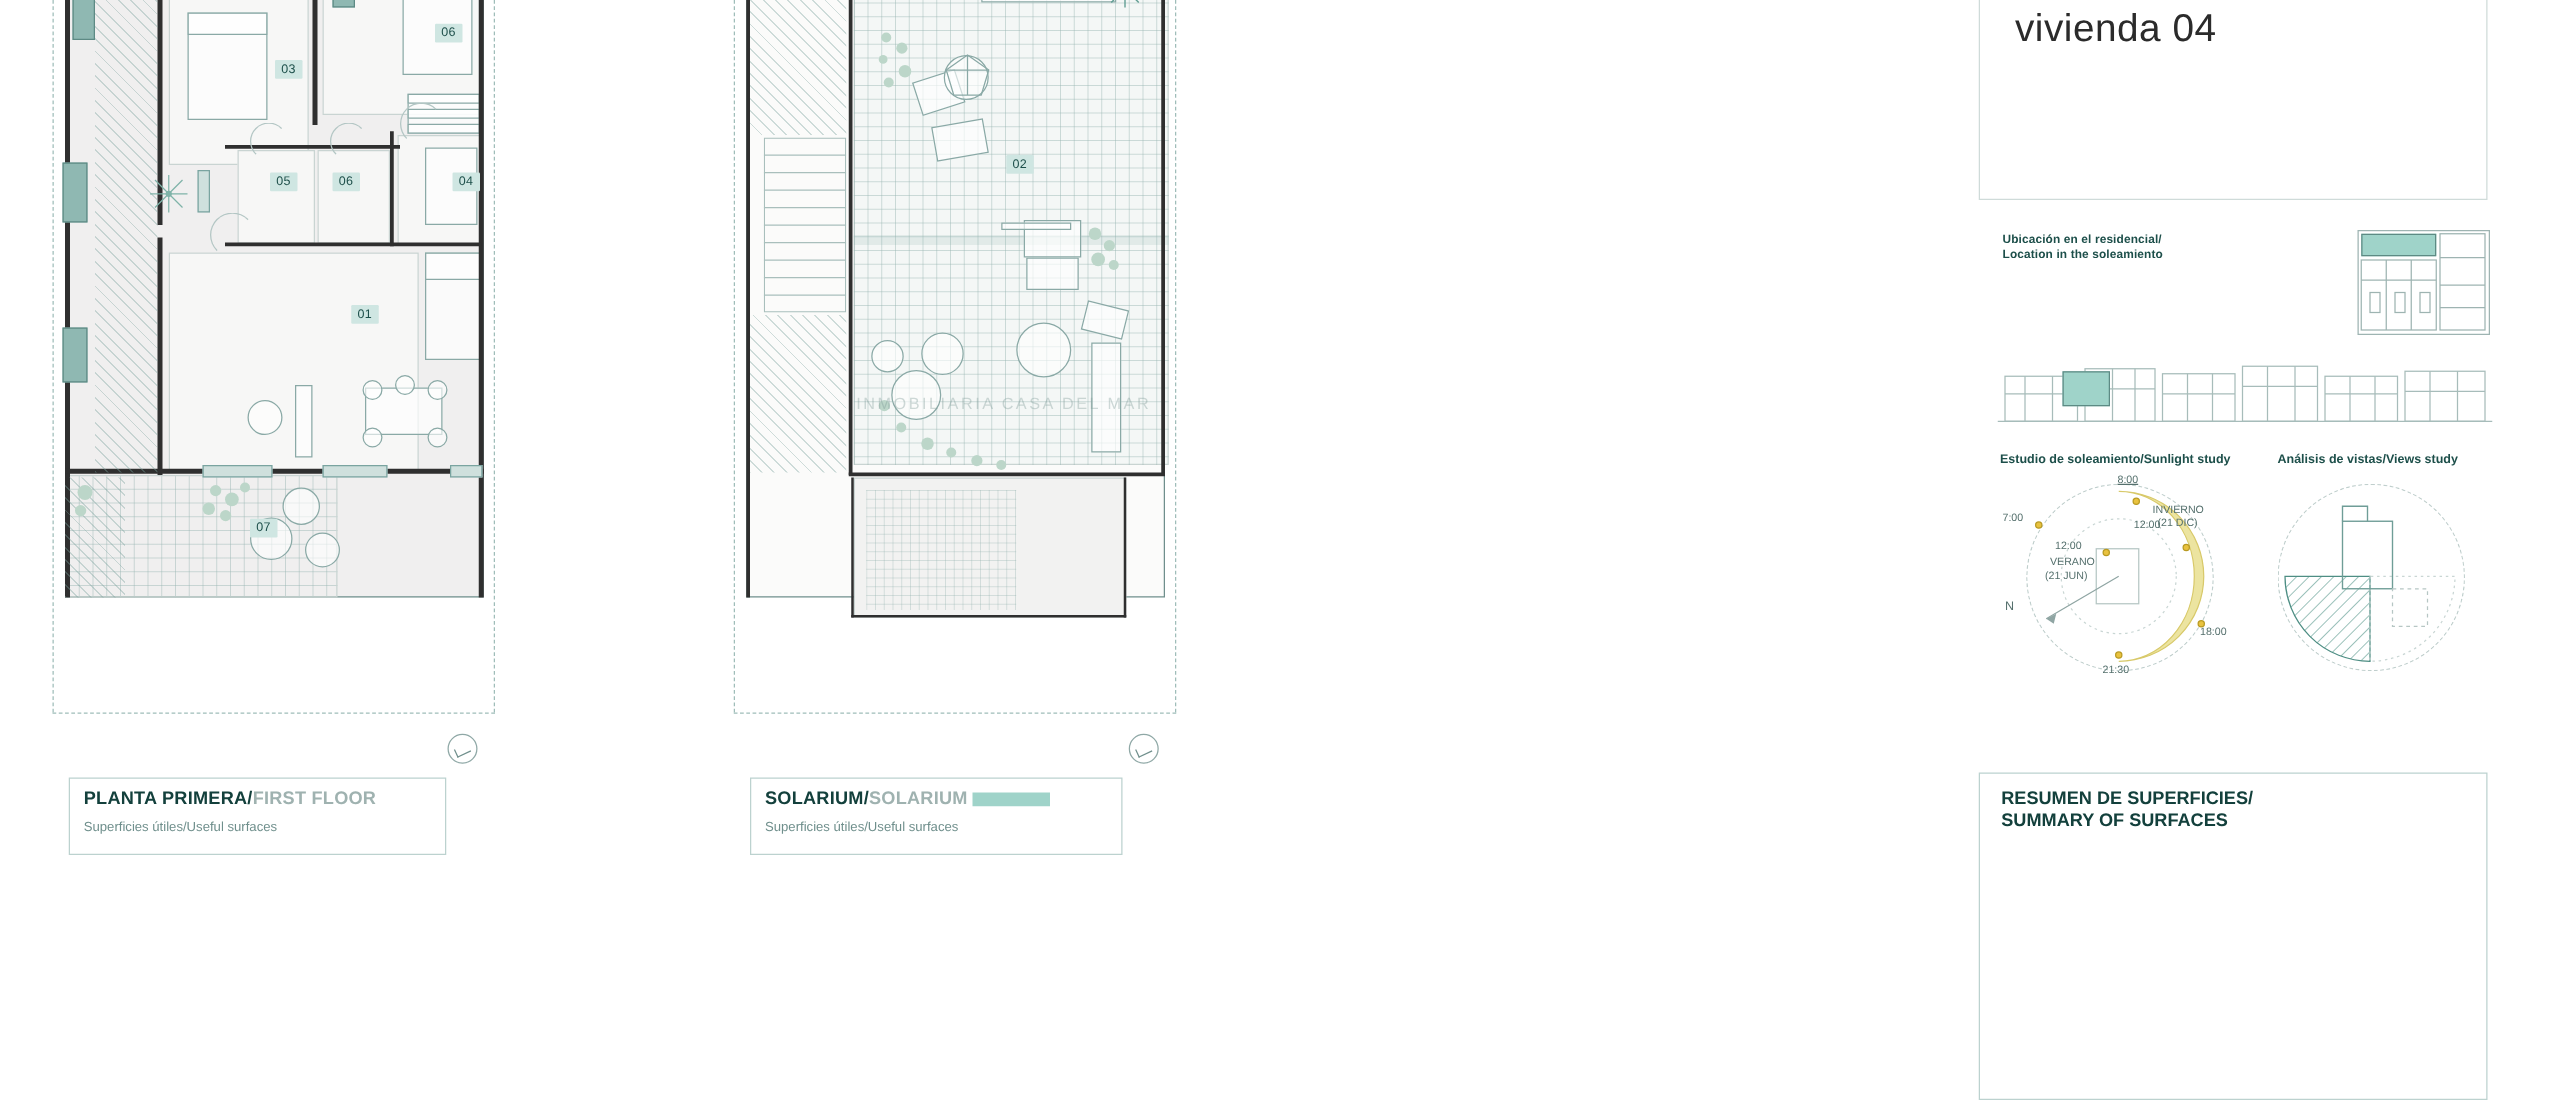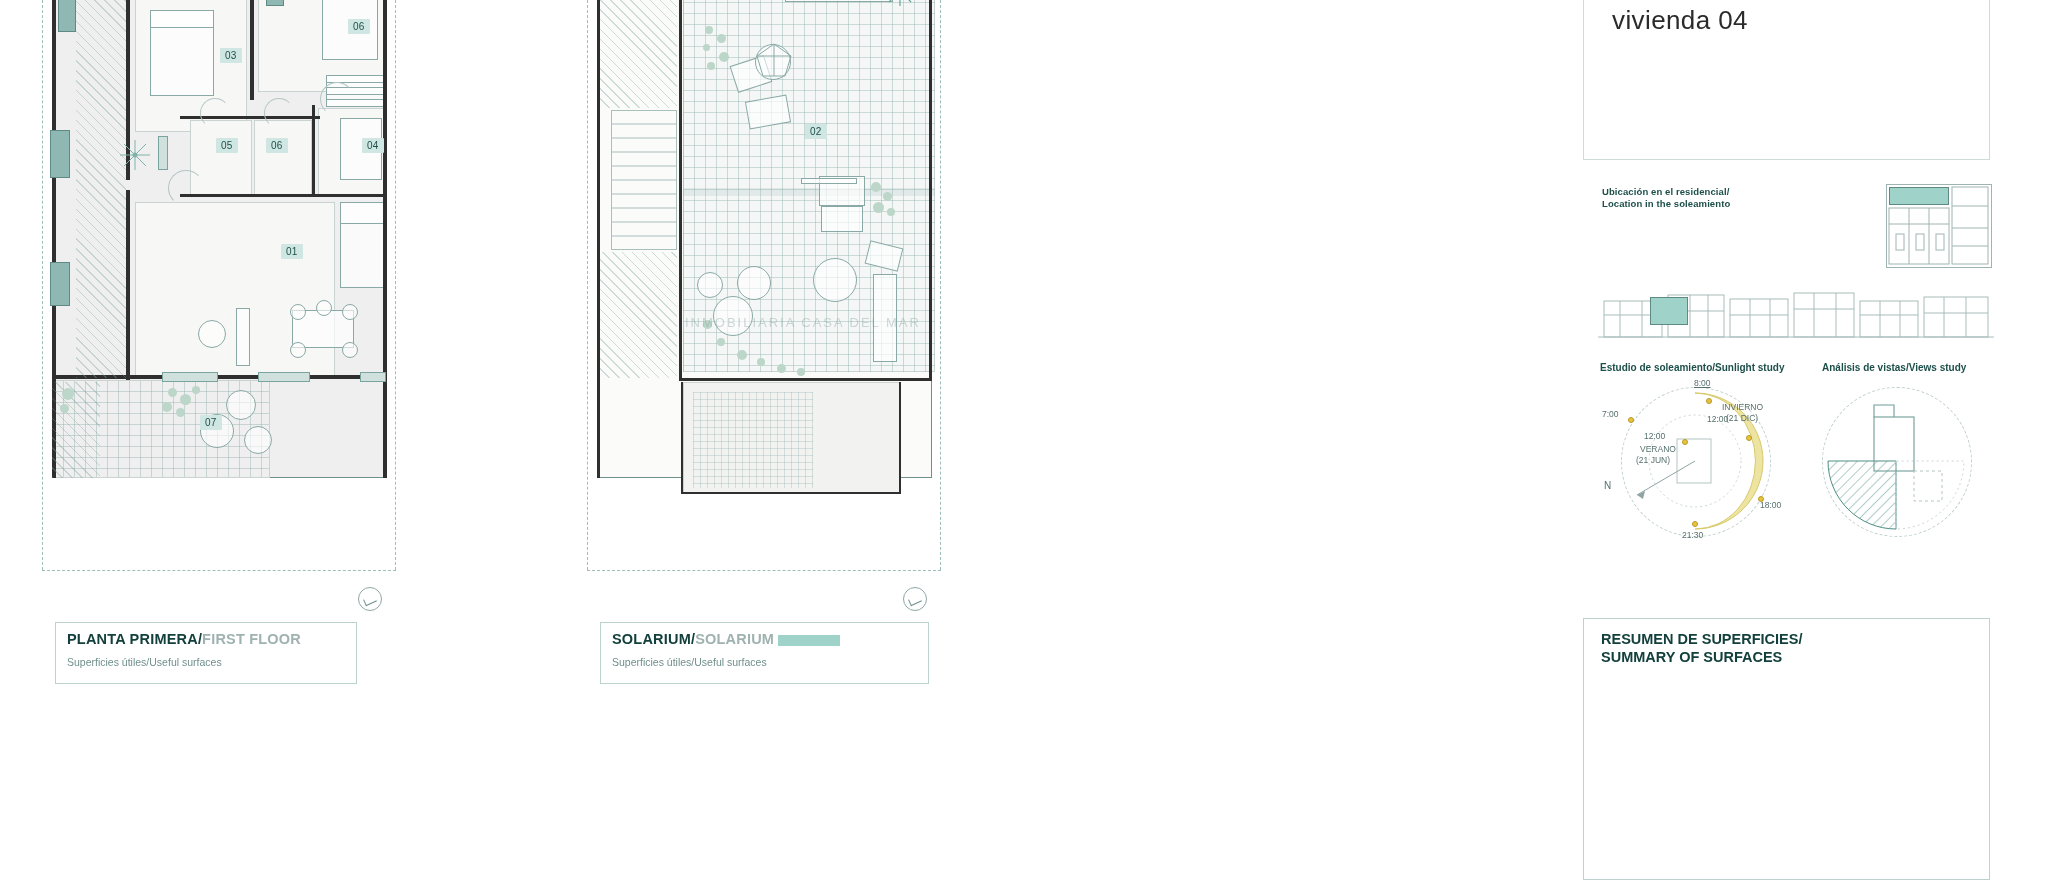--- a/index.html
+++ b/index.html
@@ -185,21 +185,21 @@
     position: absolute;
     left: 1583px; top: -58px;
     width: 407px; height: 218px;
     border: 1px solid #cfdbd9;
     box-sizing: border-box;
     background: #fff;
   }
   .title-text {
     position: absolute;
     left: 1612px; top: 5px;
-    font-size: 26px;
+    font-size: 31px;
     color: #2b2b2b;
     letter-spacing: .4px;
     font-family: "Liberation Sans", sans-serif;
   }
 
   .mini-label {
     position: absolute;
     font-size: 9.5px;
     line-height: 14px;
     color: #1d4f4a;
@@ -505,21 +505,21 @@
     </svg>
   </div>
 
   <div class="room-tag" style="left:220px; top:134px;">02</div>
 
   <div class="watermark" style="left:100px; top:325px;">INMOBILIARIA CASA DEL MAR</div>
 </div>
 
 <div class="north" style="left:903px; top:587px;"></div>
 
-<div class="caption-box" style="left:600px; top:622px; width:329px; height:62px;">
+<div class="caption-box" style="left:600px; top:622px; width:298px; height:62px;">
   <div class="caption-title" style="position:absolute; left:11px; top:8px;">
     <span>SOLARIUM/</span><span class="sub">SOLARIUM</span><span class="title-highlight"></span>
   </div>
   <div class="caption-sub" style="position:absolute; left:11px; top:28px;">Superficies útiles/Useful surfaces</div>
 </div>
 
 <div class="title-box"></div>
 <div class="title-text">vivienda 04</div>
 
 <div class="mini-label" style="left:1602px; top:185px;">Ubicación en el residencial/</div>

